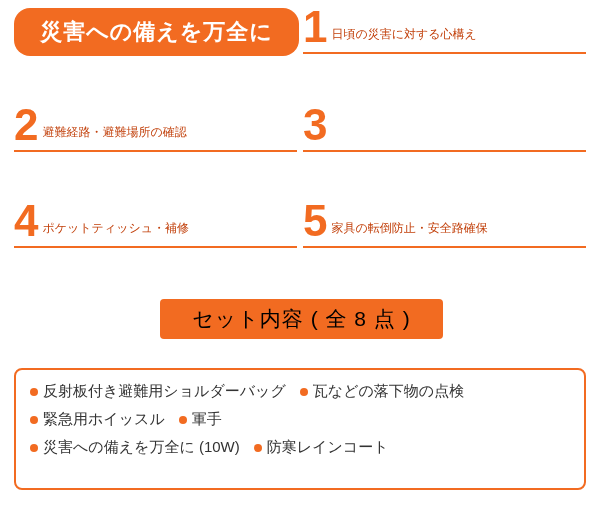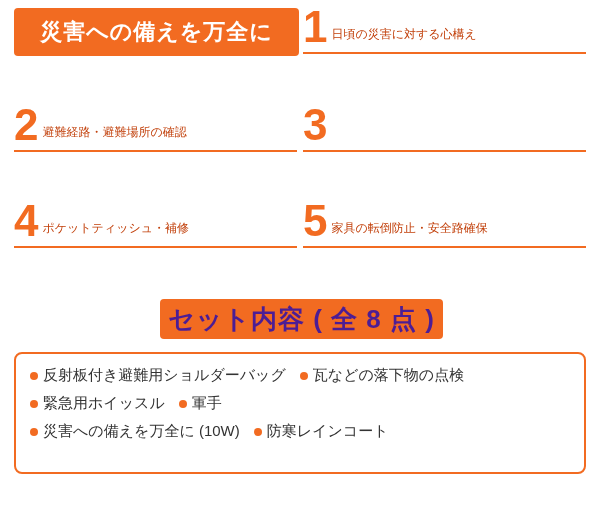--- a/index.html
+++ b/index.html
@@ -22,21 +22,21 @@
   }
 
   
   .heading-badge {
     position: absolute;
     left: 14px;
     top: 8px;
     width: 285px;
     height: 48px;
     background: #f26b21;
-    border-radius: 4px;
+    border-radius: 16px;
     display: flex;
     align-items: center;
     justify-content: center;
     box-sizing: border-box;
   }
   .heading-badge span {
     color: #ffffff;
     font-size: 22px;
     font-weight: bold;
     letter-spacing: 1px;
@@ -82,32 +82,32 @@
     width: 283px;
     height: 40px;
     background: #f26b21;
     border-radius: 4px;
     display: flex;
     align-items: center;
     justify-content: center;
     box-sizing: border-box;
   }
   .set-badge span {
-    color: #4c1d95;
-    font-size: 26px;
-    font-weight: bold;
+    color: #000000;
+    font-size: 21px;
+    font-weight: normal;
     letter-spacing: 1px;
     white-space: nowrap;
   }
 
   
   .contents-box {
     position: absolute;
     left: 14px;
-    top: 352px;
+    top: 368px;
     width: 572px;
     height: 122px;
     border: 2px solid #f26b21;
     border-radius: 8px;
     box-sizing: border-box;
     padding: 12px 14px 0 14px;
   }
   .c-row {
     display: flex;
     align-items: center;

